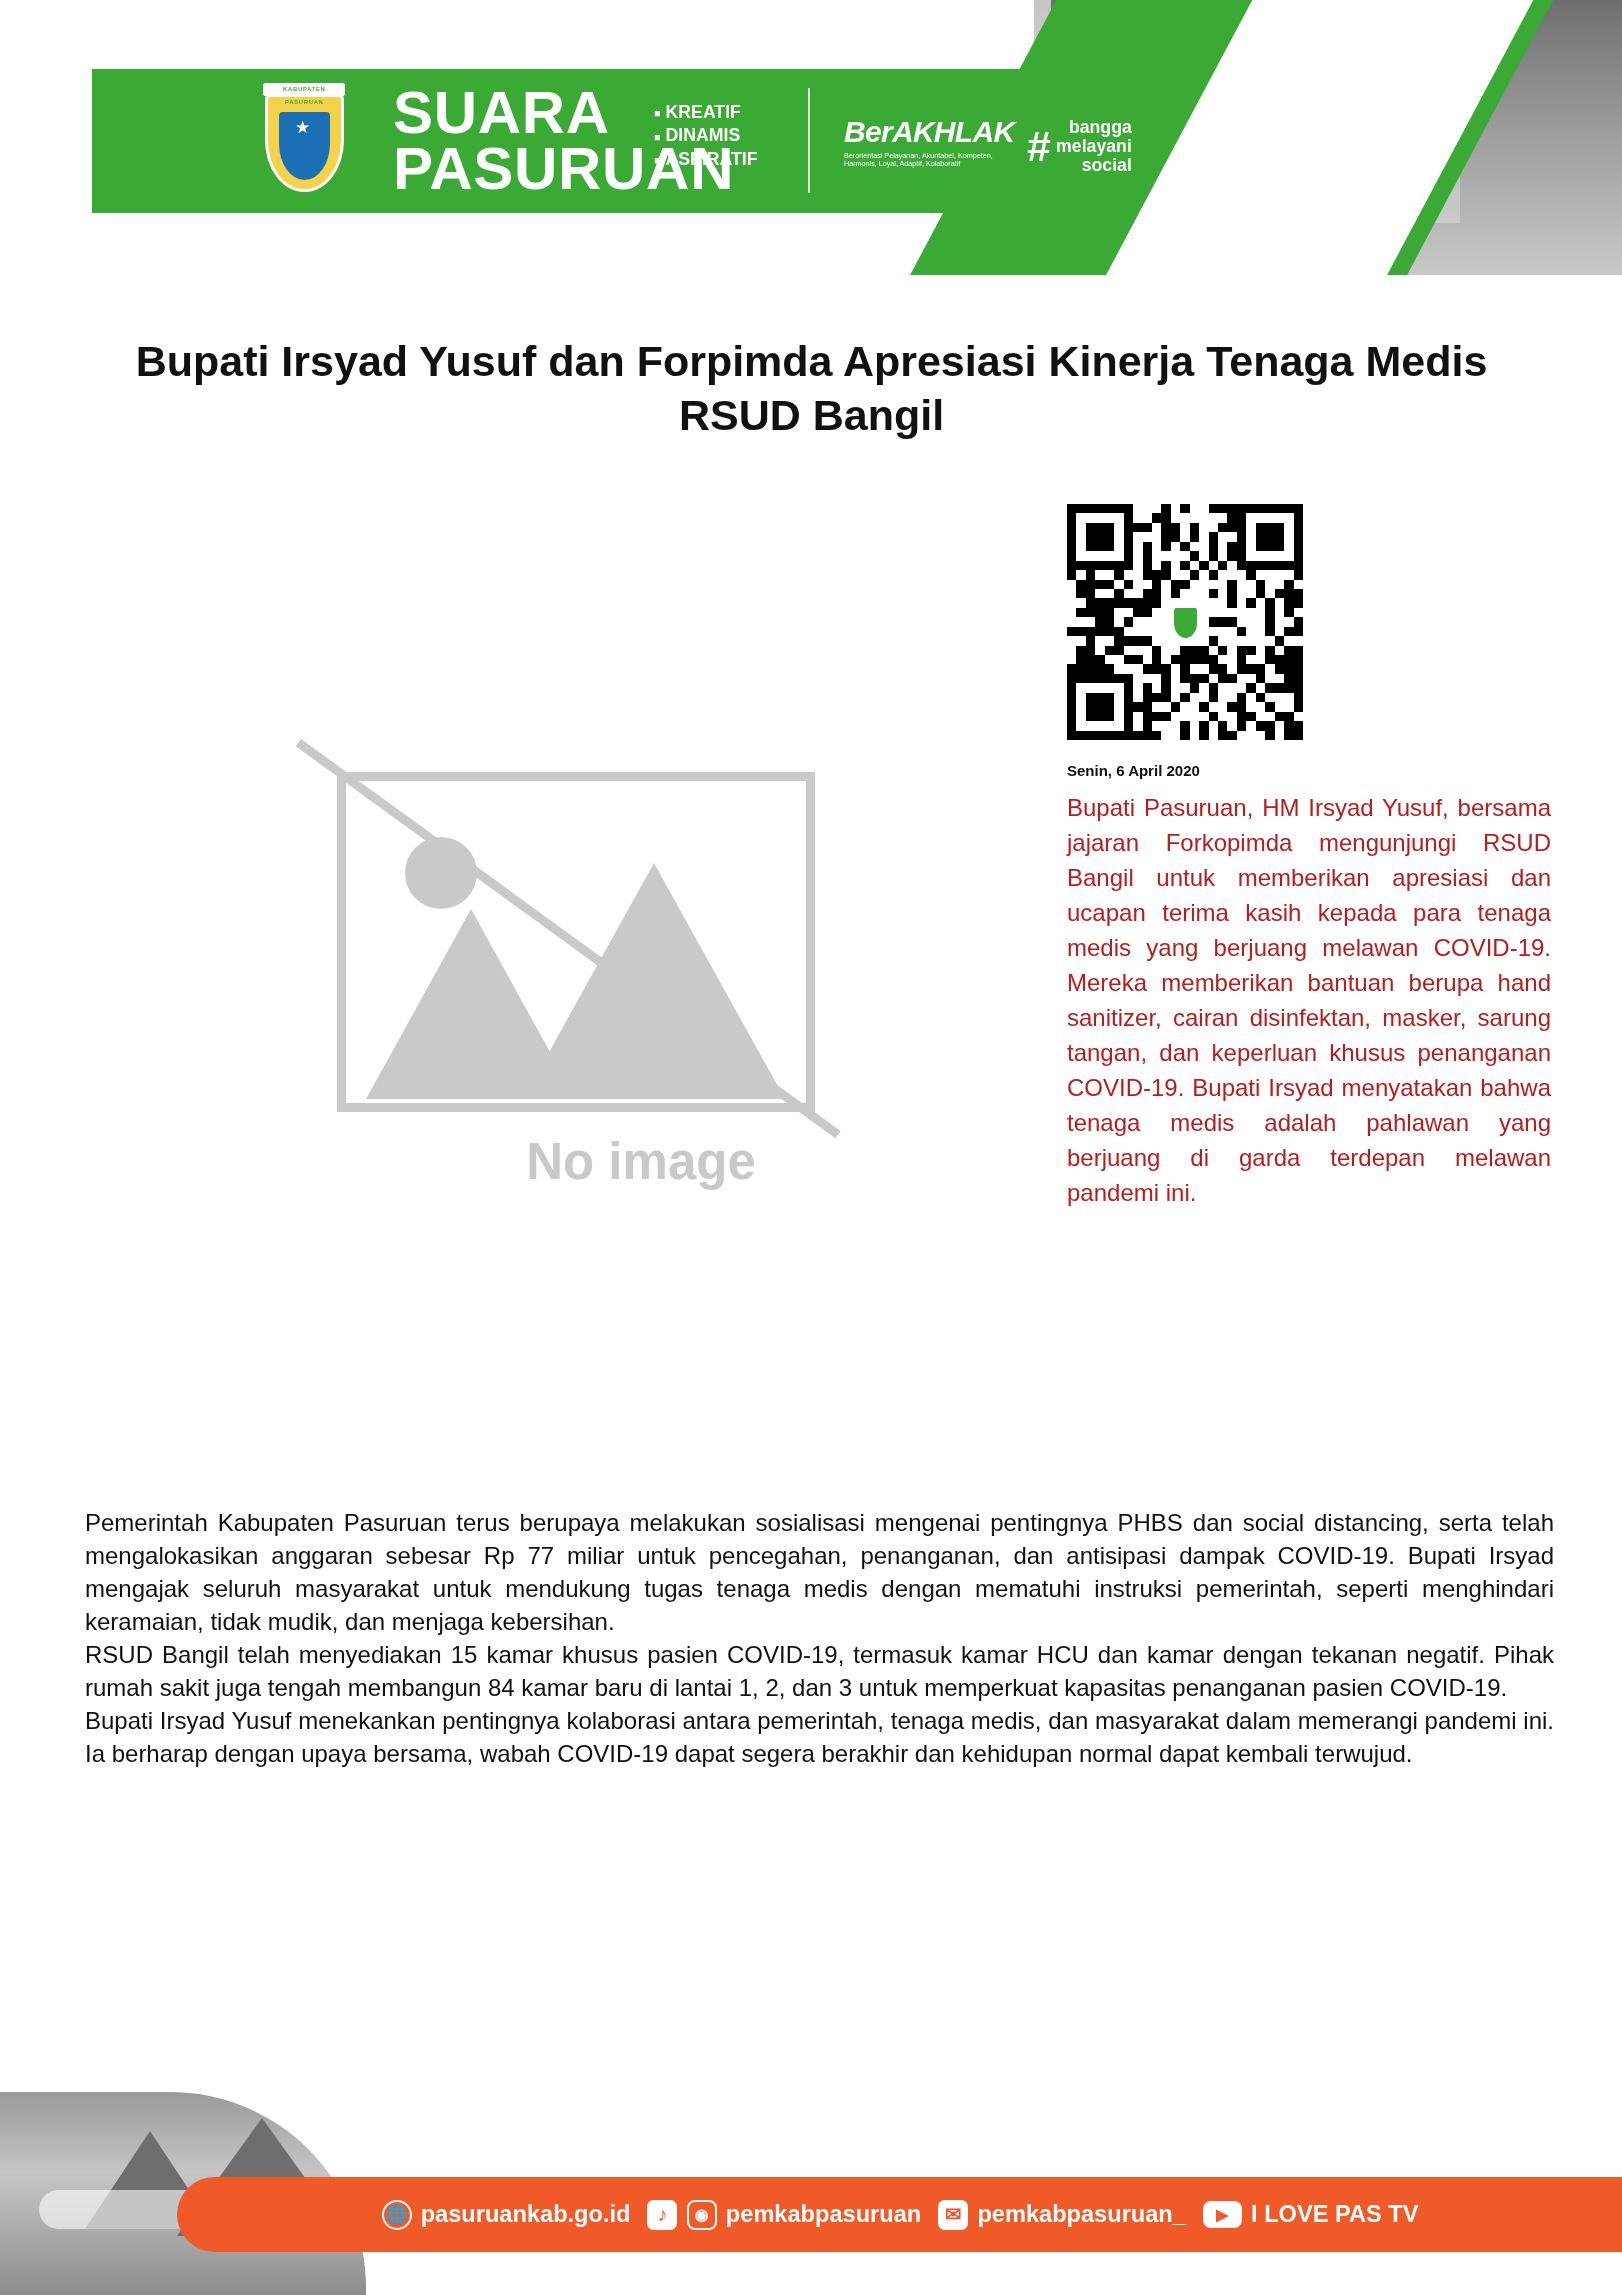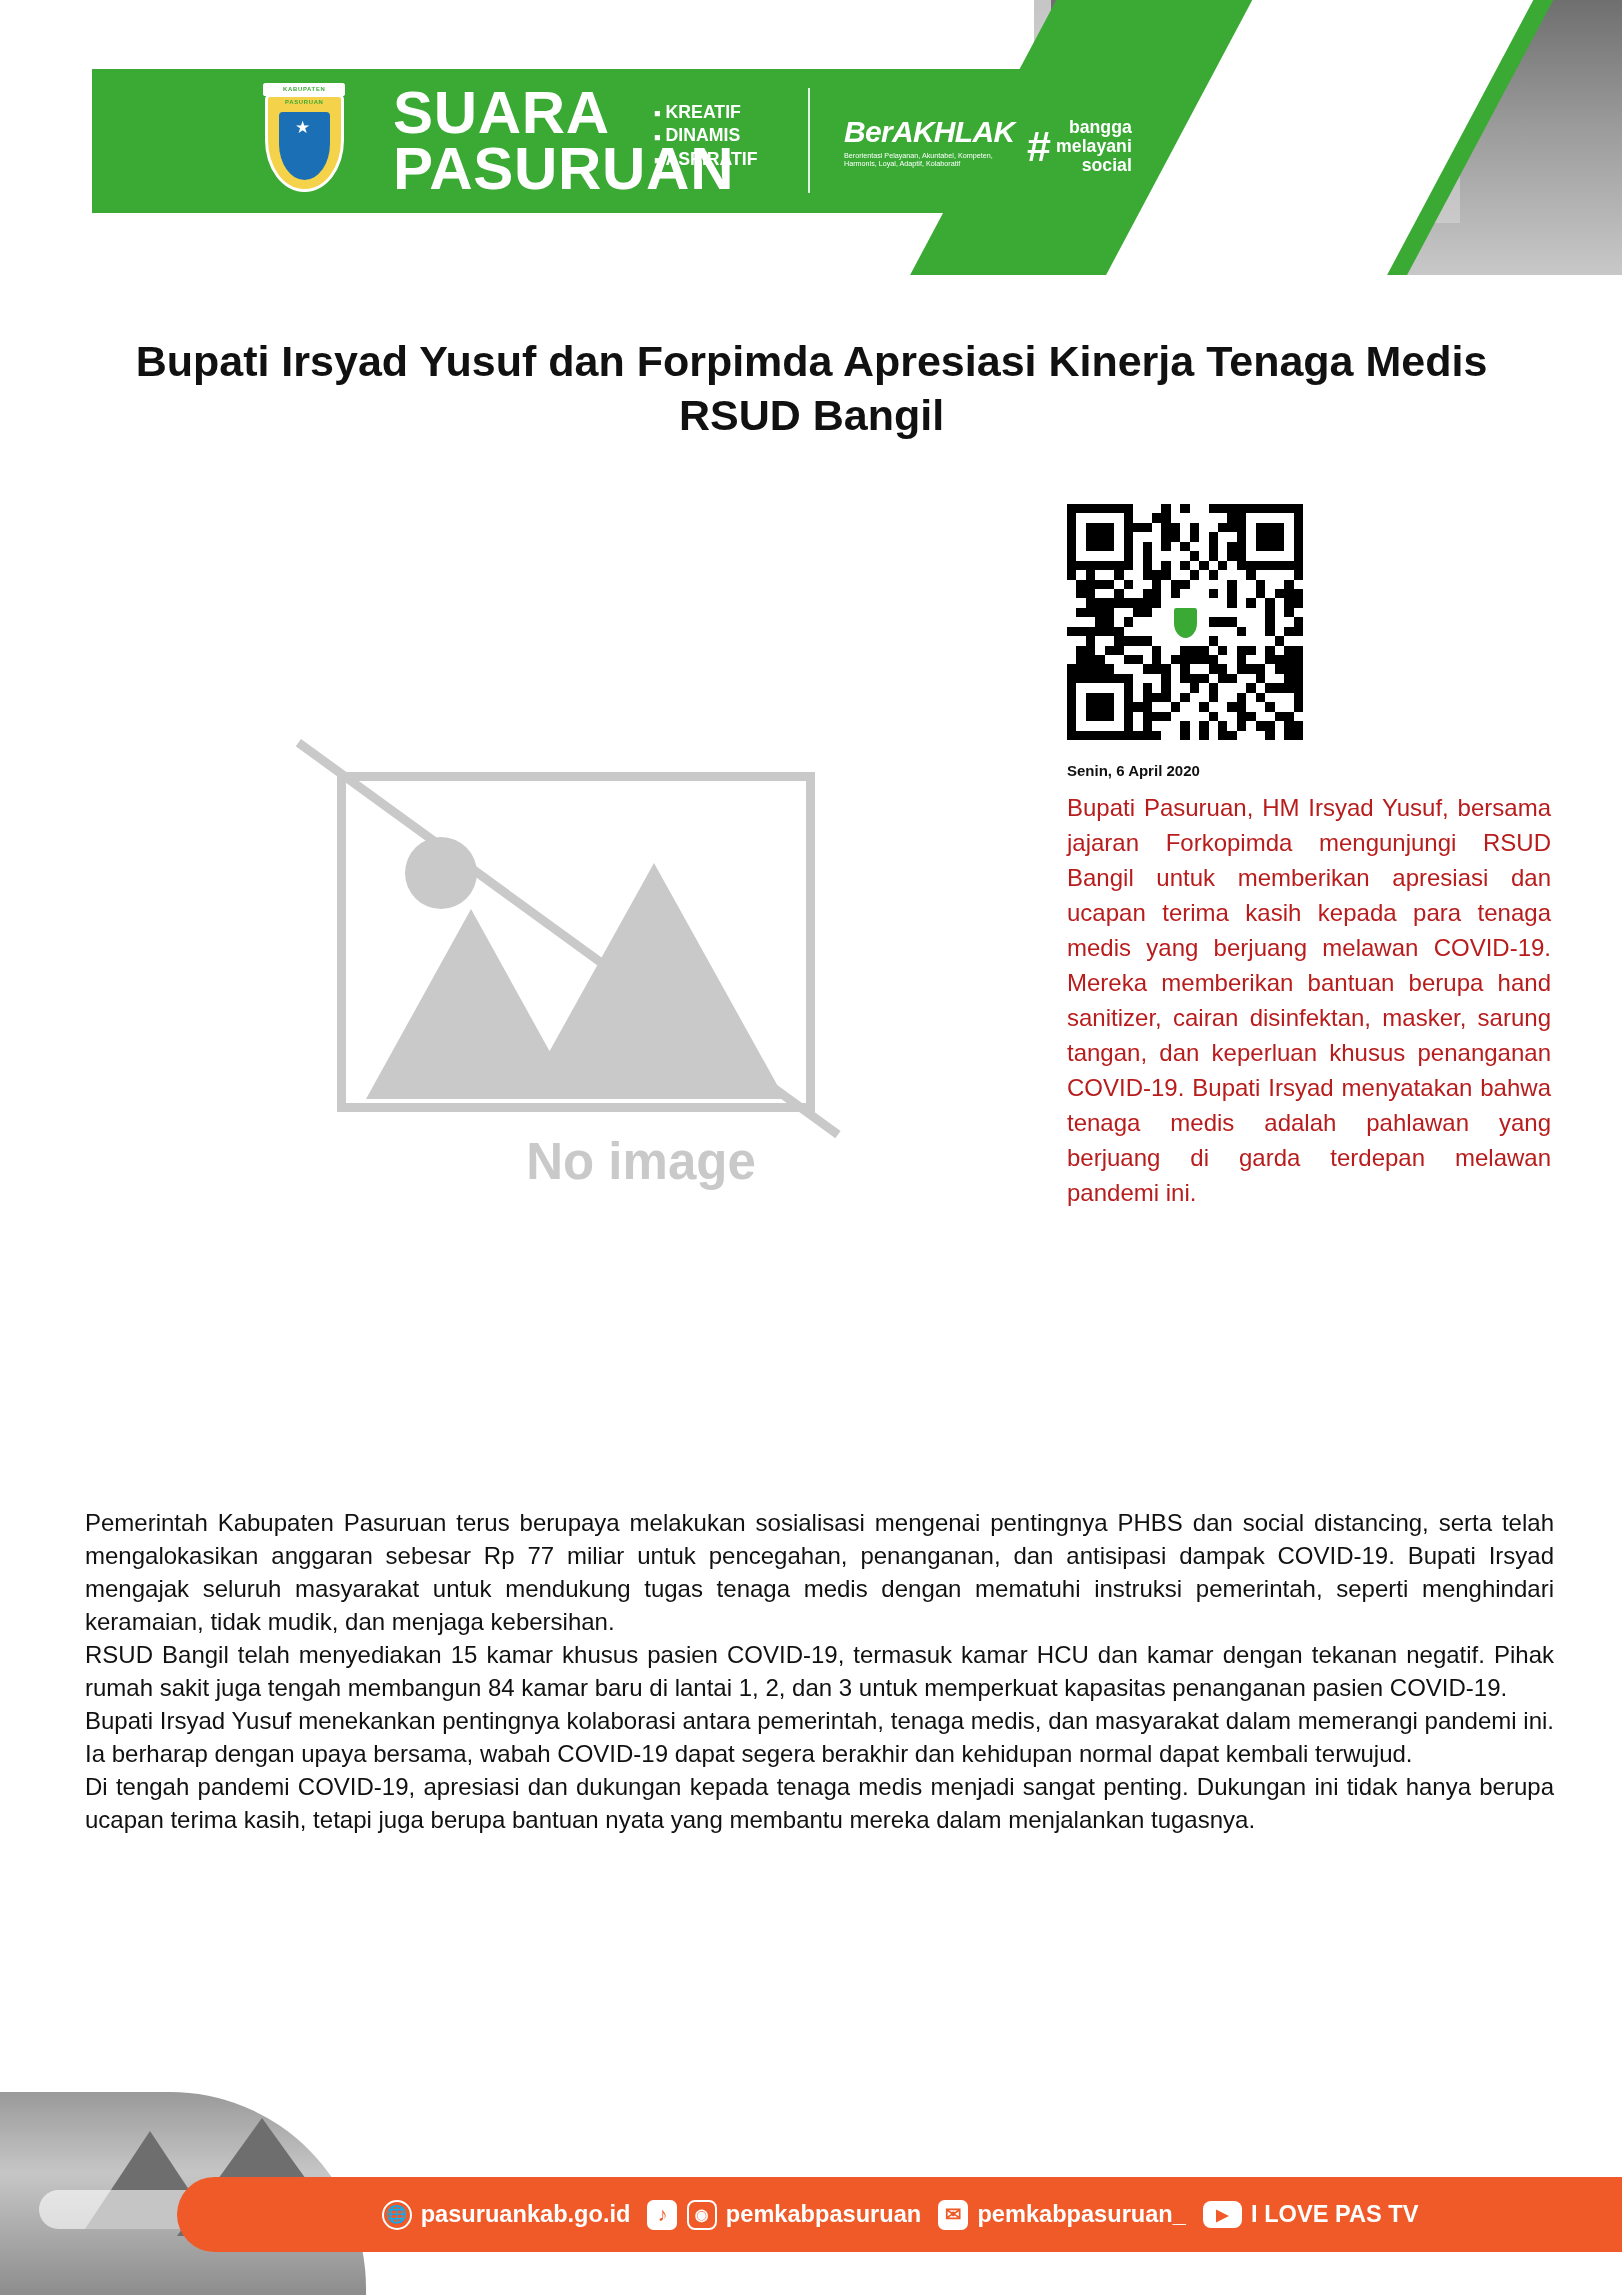--- a/index.html
+++ b/index.html
@@ -1092,21 +1092,20 @@
 
 <div class="lead">
   <div class="date">Senin, 6 April 2020</div>
   <div class="para">Bupati Pasuruan, HM Irsyad Yusuf, bersama jajaran Forkopimda mengunjungi RSUD Bangil untuk memberikan apresiasi dan ucapan terima kasih kepada para tenaga medis yang berjuang melawan COVID-19. Mereka memberikan bantuan berupa hand sanitizer, cairan disinfektan, masker, sarung tangan, dan keperluan khusus penanganan COVID-19. Bupati Irsyad menyatakan bahwa tenaga medis adalah pahlawan yang berjuang di garda terdepan melawan pandemi ini.</div>
 </div>
 
 <div class="body-text">
   <p>Pemerintah Kabupaten Pasuruan terus berupaya melakukan sosialisasi mengenai pentingnya PHBS dan social distancing, serta telah mengalokasikan anggaran sebesar Rp 77 miliar untuk pencegahan, penanganan, dan antisipasi dampak COVID-19. Bupati Irsyad mengajak seluruh masyarakat untuk mendukung tugas tenaga medis dengan mematuhi instruksi pemerintah, seperti menghindari keramaian, tidak mudik, dan menjaga kebersihan.</p>
   <p>RSUD Bangil telah menyediakan 15 kamar khusus pasien COVID-19, termasuk kamar HCU dan kamar dengan tekanan negatif. Pihak rumah sakit juga tengah membangun 84 kamar baru di lantai 1, 2, dan 3 untuk memperkuat kapasitas penanganan pasien COVID-19.</p>
   <p>Bupati Irsyad Yusuf menekankan pentingnya kolaborasi antara pemerintah, tenaga medis, dan masyarakat dalam memerangi pandemi ini. Ia berharap dengan upaya bersama, wabah COVID-19 dapat segera berakhir dan kehidupan normal dapat kembali terwujud.</p>
-  <p>Di tengah pandemi COVID-19, apresiasi dan dukungan kepada tenaga medis menjadi sangat penting. Dukungan ini tidak hanya berupa ucapan terima kasih, tetapi juga berupa bantuan nyata yang membantu mereka dalam menjalankan tugasnya.</p>
 </div>
 
 <div class="footer">
   <div class="footer-photo">
     <div class="peak p1"></div>
     <div class="peak p2"></div>
     <div class="cloud"></div>
   </div>
   <div class="footer-bar">
 

